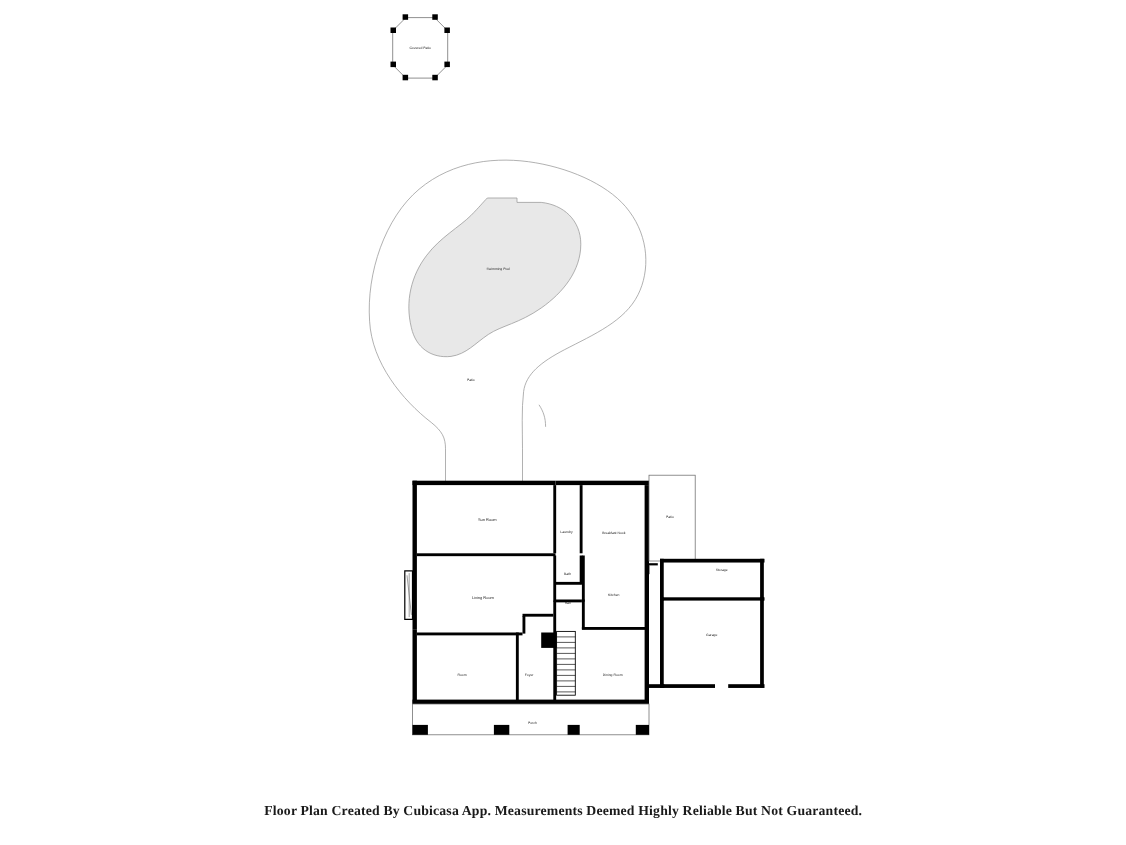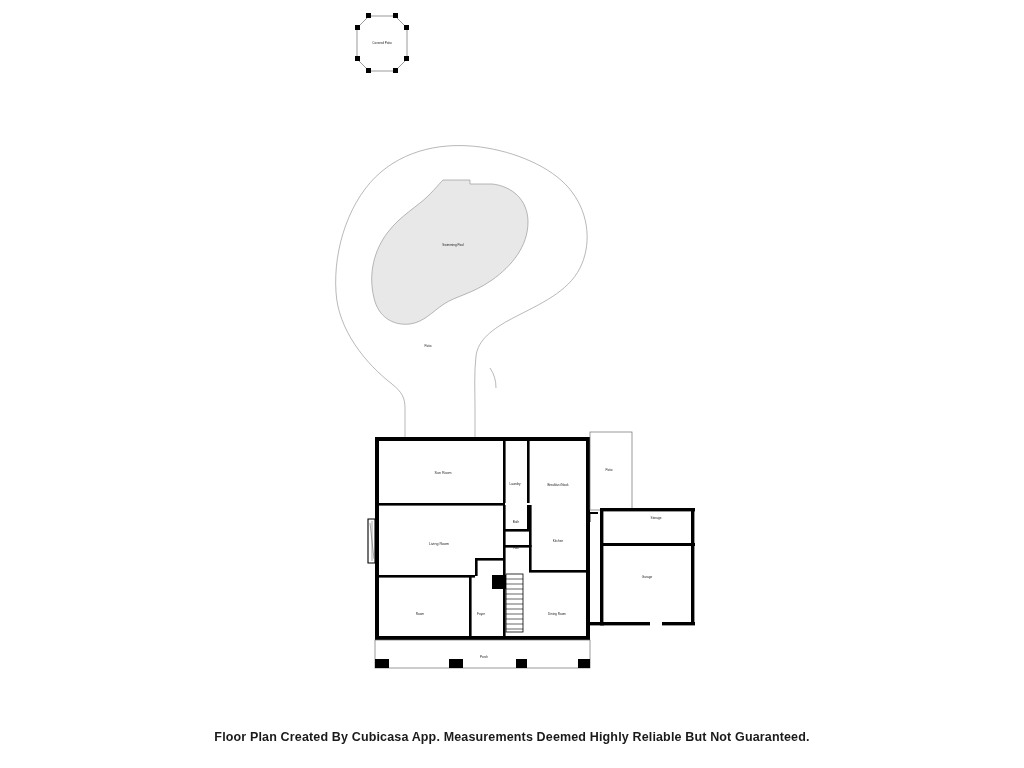--- a/index.html
+++ b/index.html
@@ -28,20 +28,21 @@
   .caption {
     position: absolute;
     left: 0;
     top: 730px;
     width: 1024px;
     text-align: center;
     font-size: 12.5px;
     font-weight: bold;
     color: #1a1a1a;
     letter-spacing: 0.15px;
+    font-family: Liberation Serif, serif;
   }
   text.rmlabel {
     font-family: "Liberation Sans", sans-serif;
     font-size: 3.6px;
     fill: #222;
     text-anchor: middle;
     dominant-baseline: middle;
   }
   text.rmlabel.small {
     font-size: 3.1px;

